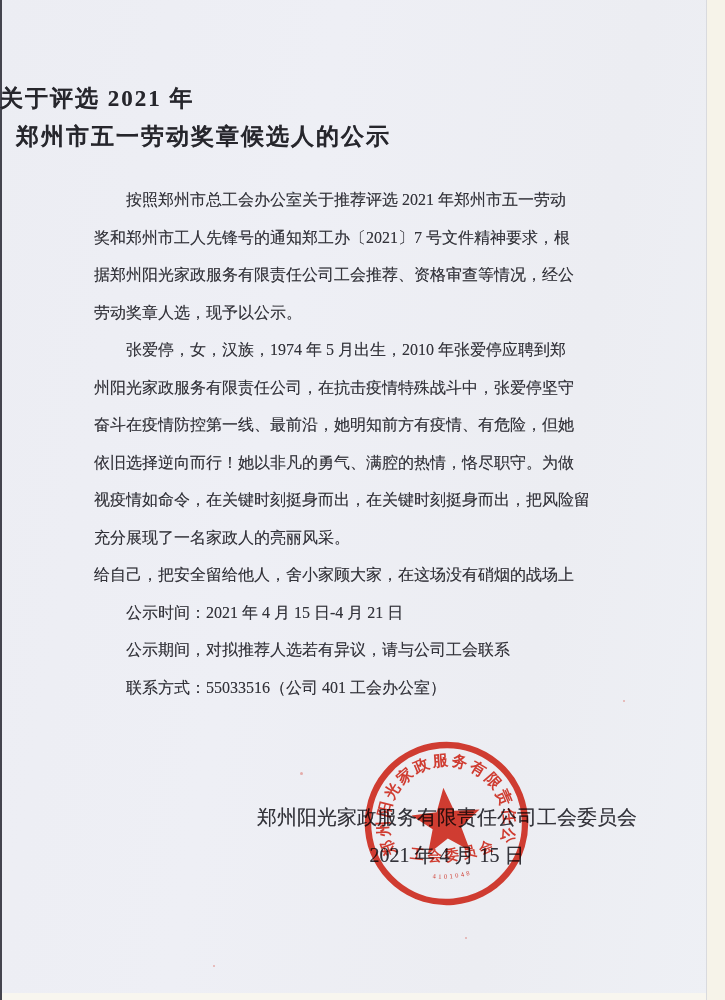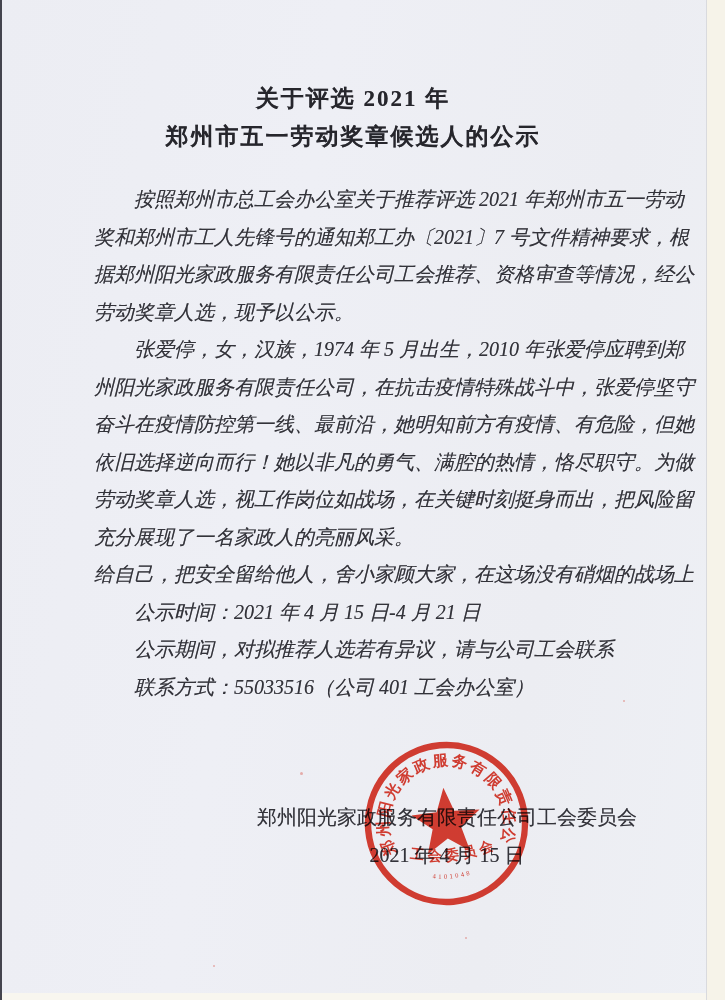--- a/index.html
+++ b/index.html
@@ -16,31 +16,30 @@
   .page{
     position:relative;width:725px;height:1000px;
     background:linear-gradient(100deg,#ecedf3 0%,var(--page-bg) 38%,#ecedf2 72%,#eef0f5 100%);
     color:var(--text-color);
   }
   .edge-left{position:absolute;left:0;top:0;width:2px;height:1000px;background:#44444e;}
   .edge-right{position:absolute;left:706px;top:0;width:19px;height:1000px;background:#f6f3e9;border-left:1px solid #d9dade;}
   .edge-bottom{position:absolute;left:2px;top:993px;width:704px;height:7px;background:#f8f6ef;}
   .title{
     position:absolute;left:0;width:706px;margin:0;
-    text-align:center;font-size:23px;font-weight:bold;color:#26262c;
+    text-align:left;font-size:23px;font-weight:bold;color:#26262c;
     letter-spacing:2px;line-height:30px;
     text-shadow:0 0 .6px rgba(38,38,44,.55);
   }
   .t1{top:84px;}
-  .t2{top:122px;}
+  .t2{top:122px;padding-left:16px;}
   .body{
     position:absolute;left:94px;top:181px;width:552px;
-    font-size:20px;line-height:37.5px;
+    font-size:16px;line-height:37.5px;
     text-shadow:0 0 .6px rgba(51,51,58,.5);
-    font-style:italic;
   }
   .line{white-space:nowrap;height:37.5px;}
   .line.indent{text-indent:2em;}
   .signature{
     position:absolute;left:447px;top:799px;transform:translateX(-50%);
     text-align:center;font-size:20px;line-height:37.5px;white-space:nowrap;
     text-shadow:0 0 .6px rgba(51,51,58,.5);
   }
   .stamp{
     position:absolute;left:359px;top:736px;width:175px;height:175px;
@@ -64,21 +63,21 @@
 
   <div class="body">
     <div class="line indent">按照郑州市总工会办公室关于推荐评选 2021 年郑州市五一劳动</div>
     <div class="line">奖和郑州市工人先锋号的通知郑工办〔2021〕7 号文件精神要求，根</div>
     <div class="line">据郑州阳光家政服务有限责任公司工会推荐、资格审查等情况，经公</div>
     <div class="line">劳动奖章人选，现予以公示。</div>
     <div class="line indent">张爱停，女，汉族，1974 年 5 月出生，2010 年张爱停应聘到郑</div>
     <div class="line">州阳光家政服务有限责任公司，在抗击疫情特殊战斗中，张爱停坚守</div>
     <div class="line">奋斗在疫情防控第一线、最前沿，她明知前方有疫情、有危险，但她</div>
     <div class="line">依旧选择逆向而行！她以非凡的勇气、满腔的热情，恪尽职守。为做</div>
-    <div class="line">劳动奖章人选，视工作岗位如战场，在关键时刻挺身而出，把风险留</div>
+    <div class="line">视疫情如命令，在关键时刻挺身而出，在关键时刻挺身而出，把风险留</div>
     <div class="line">充分展现了一名家政人的亮丽风采。</div>
     <div class="line">给自己，把安全留给他人，舍小家顾大家，在这场没有硝烟的战场上</div>
     <div class="line indent">公示时间：2021 年 4 月 15 日-4 月 21 日</div>
     <div class="line indent">公示期间，对拟推荐人选若有异议，请与公司工会联系</div>
     <div class="line indent">联系方式：55033516（公司 401 工会办公室）</div>
   </div>
 
   <div class="signature">
     <div>郑州阳光家政服务有限责任公司工会委员会</div>
     <div>2021 年 4 月 15 日</div>

